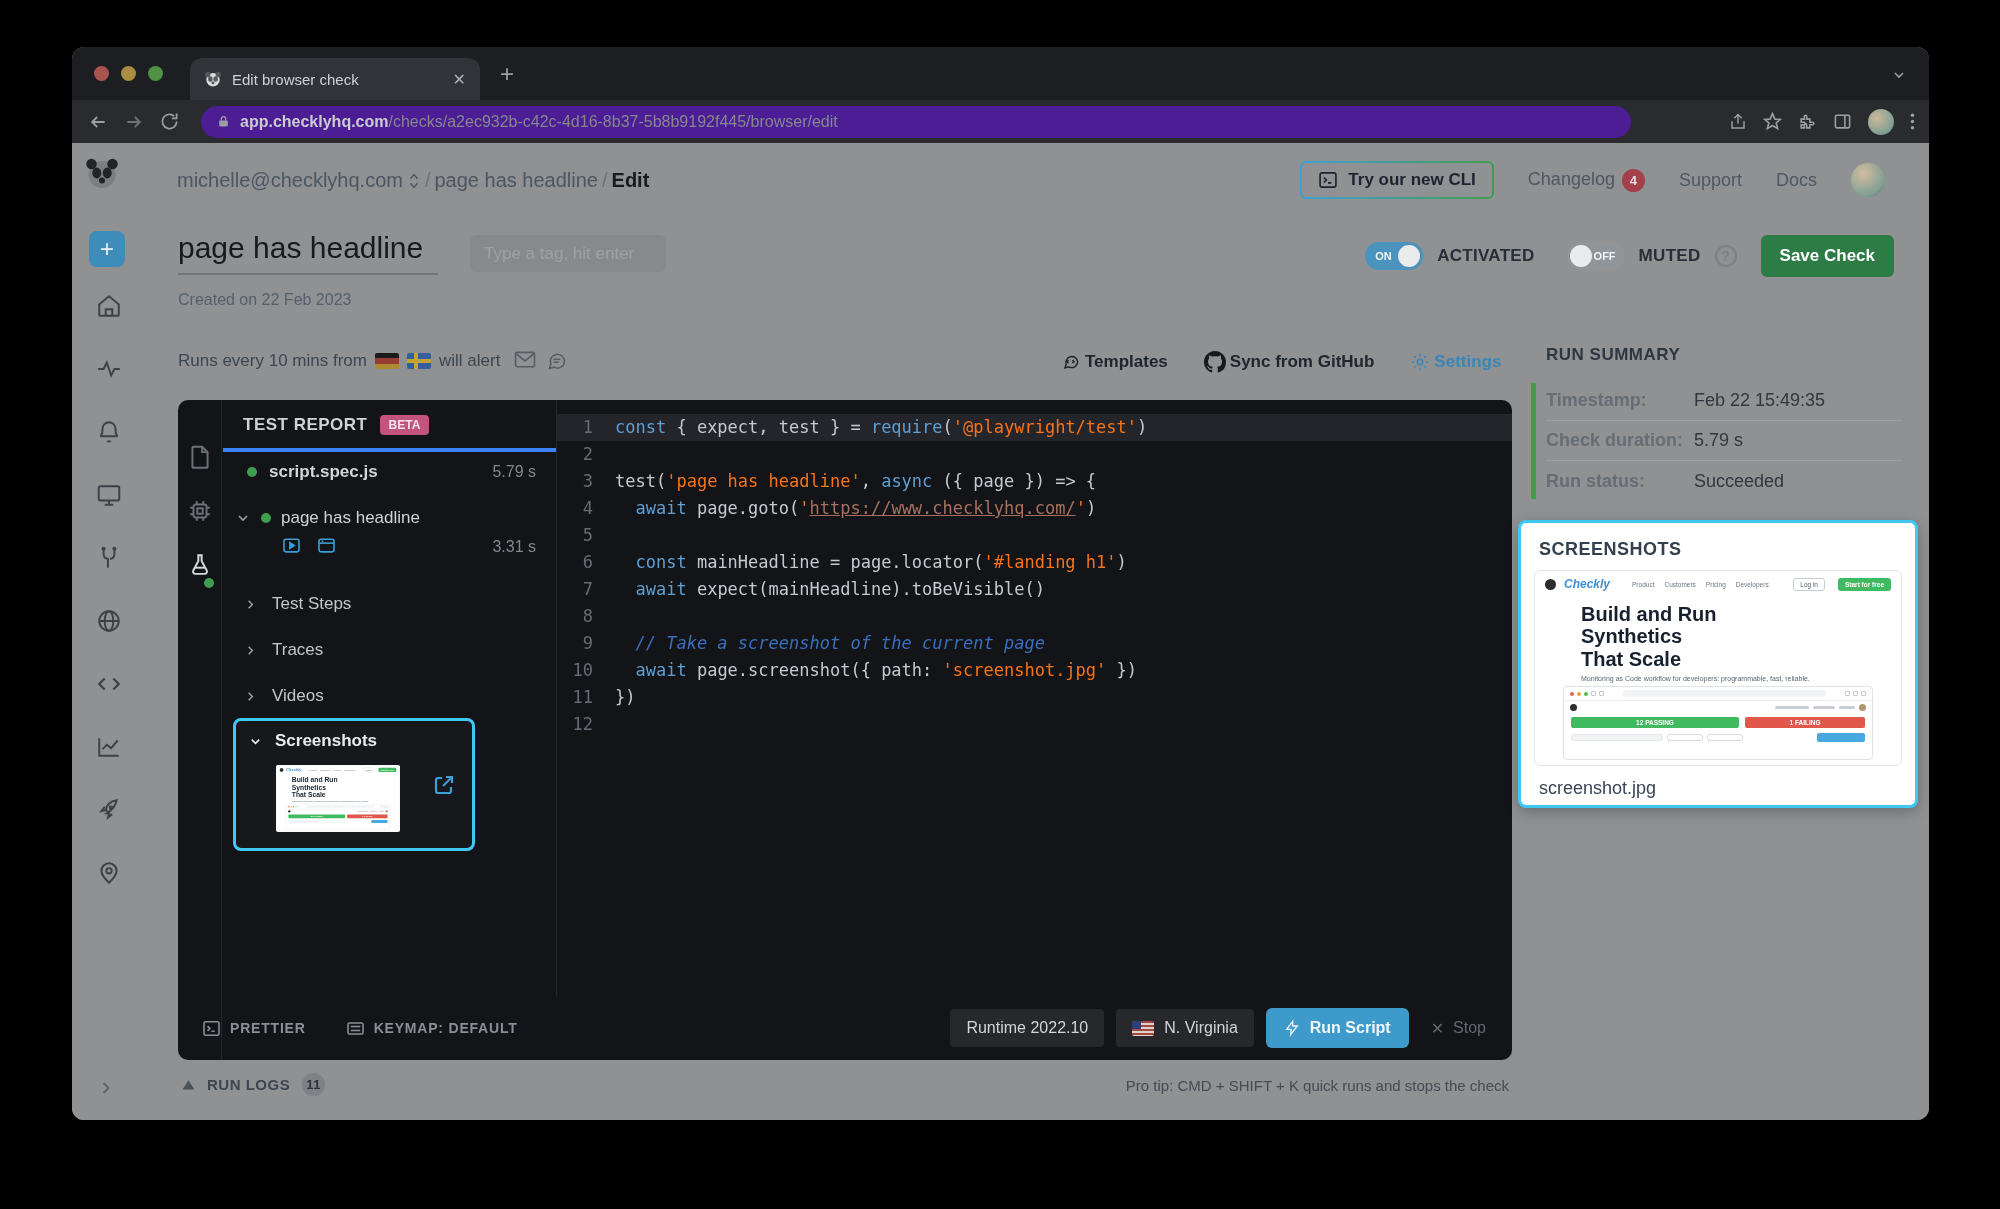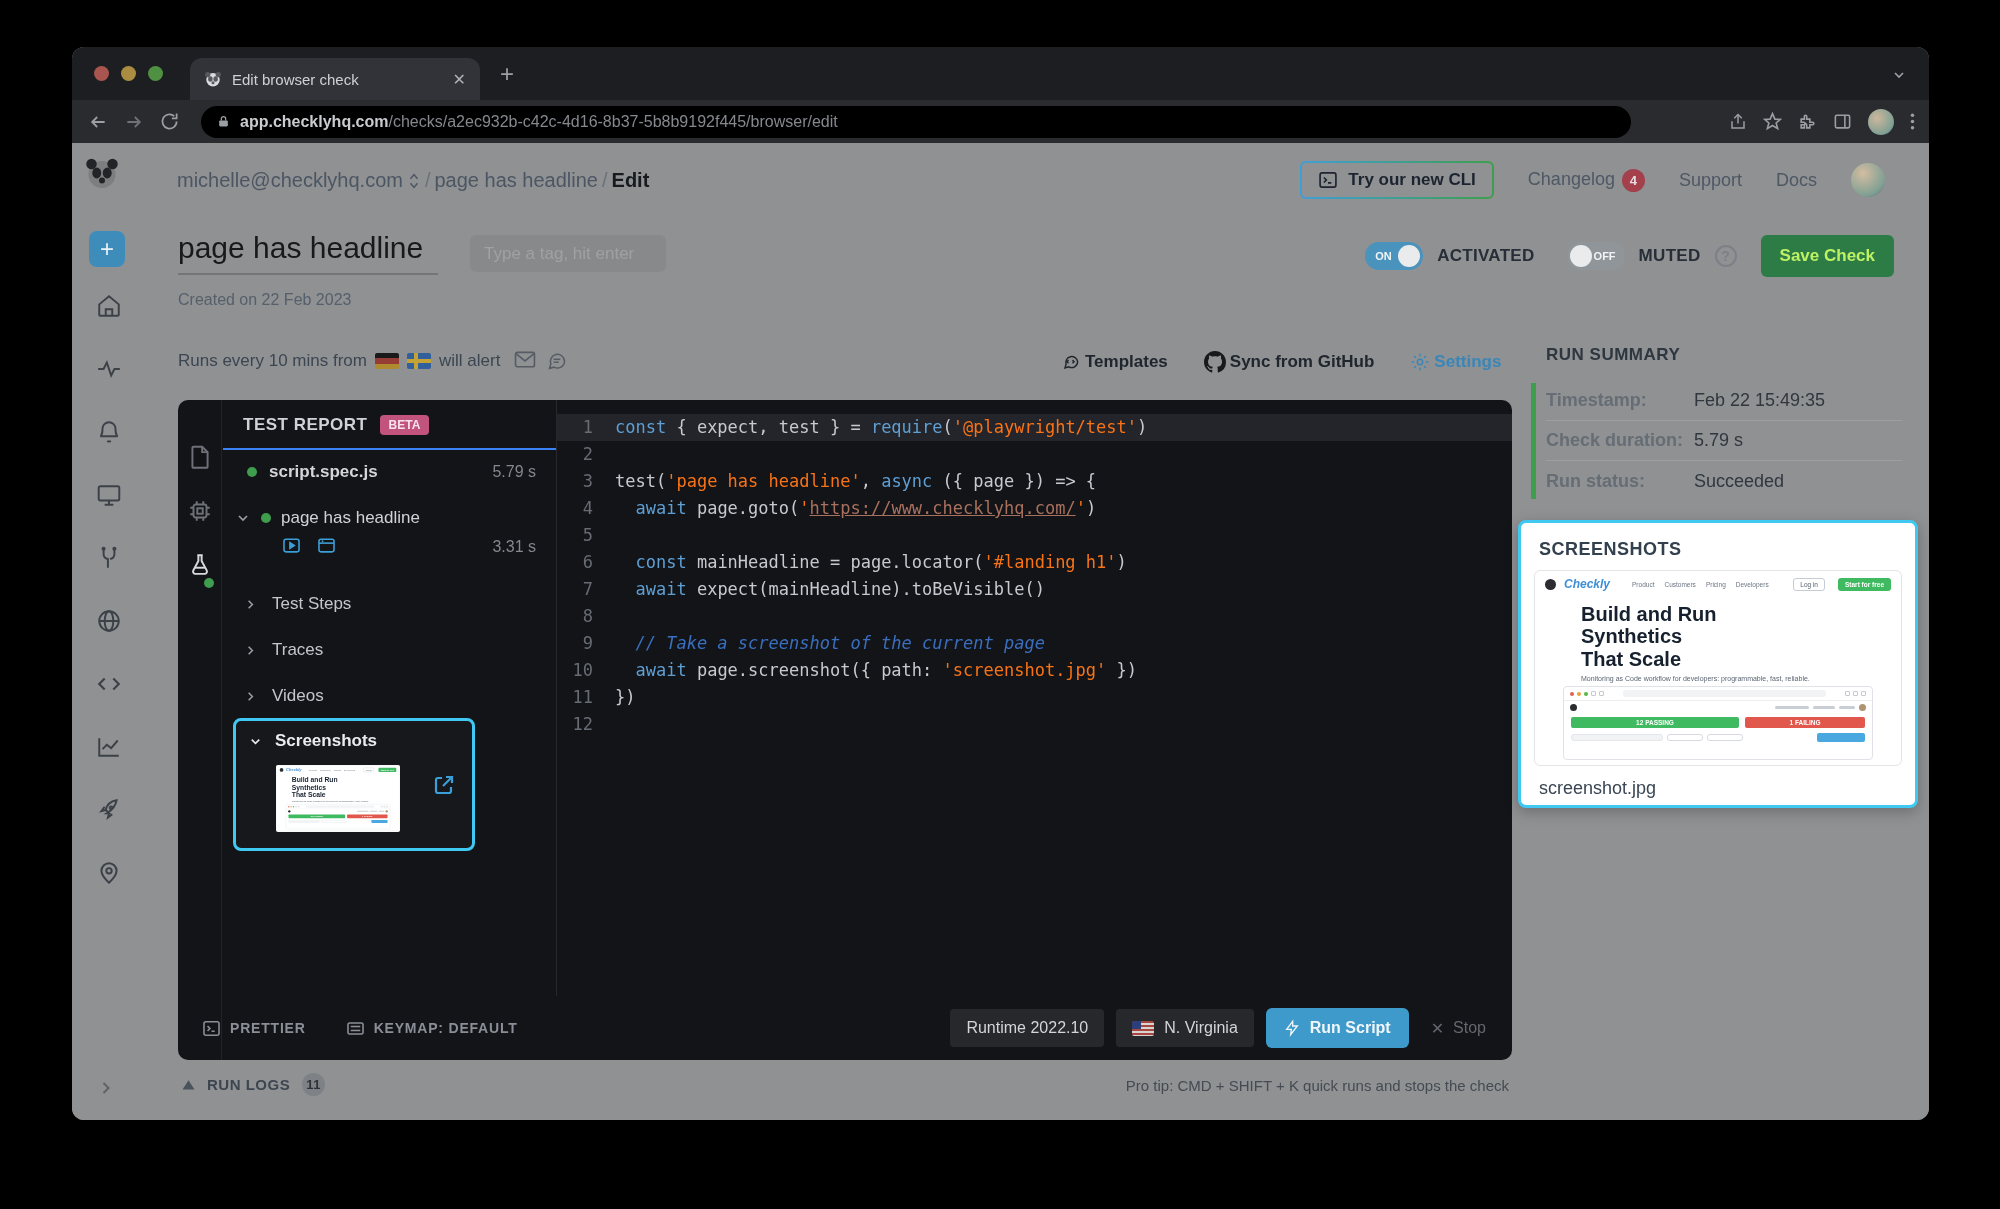--- a/index.html
+++ b/index.html
@@ -14,21 +14,21 @@
   .light { width:15px; height:15px; border-radius:50%; }
   .tab { position:absolute; left:118px; top:11px; width:290px; height:42px; background:#323338;
          border-radius:12px 12px 0 0; display:flex; align-items:center; padding:0 14px; gap:10px; }
   .tab-title { color:#ced1d5; font-size:15px; flex:1; white-space:nowrap; overflow:hidden; }
   .tab-close { color:#aeb1b6; font-size:16px; }
   .newtab { position:absolute; left:428px; top:16px; color:#9aa0a6; font-size:24px; line-height:22px; }
   .tabchev { position:absolute; right:22px; top:20px; color:#9aa0a6; }
   .urlrow { position:absolute; left:0; top:53px; width:100%; height:43px; background:#292b2f;
             display:flex; align-items:center; }
   .navic { color:#9b9ea3; margin-left:16px; }
-  .urlpill { margin-left:22px; width:1430px; height:32px; background:#000000; border-radius:16px;
+  .urlpill { margin-left:22px; width:1430px; height:32px; background:#4c1d95; border-radius:16px;
              display:flex; align-items:center; padding:0 16px; gap:10px; font-size:16px; }
   .url-domain { color:#c9cbce; font-weight:bold; }
   .url-path { color:#85888d; }
   .chrome-right { position:absolute; right:14px; top:53px; height:43px; display:flex; align-items:center; gap:16px; }
   .chrome-avatar { width:26px; height:26px; border-radius:50%;
                    background:radial-gradient(circle at 35% 35%, #cdb79c, #7f9f93 70%, #50606a); }
 
   
   .app { position:absolute; left:0; top:96px; width:1857px; height:977px; background:#8f9193; }
   .sidebar { position:absolute; left:0; top:0; width:73px; height:977px; }
@@ -65,21 +65,21 @@
   .tgl { width:58px; height:28px; border-radius:14px; position:relative; font-size:11px; font-weight:bold; color:#f2f4f5; }
   .tgl-on { background:#4a93bd; }
   .tgl-on .knob { right:3px; }  .tgl-on .tgl-lab { left:10px; }
   .tgl-off { background:#90959a; }
   .tgl-off .knob { left:3px; }  .tgl-off .tgl-lab { right:9px; }
   .knob { position:absolute; top:3px; width:22px; height:22px; background:#e9ebec; border-radius:50%; }
   .tgl-lab { position:absolute; top:8px; }
   .tgl-word { font-size:17px; font-weight:bold; color:#272e37; letter-spacing:.3px; }
   .helpq { width:22px; height:22px; border-radius:50%; border:2px solid #7c8187; color:#7c8187;
            font-size:14px; font-weight:bold; display:flex; align-items:center; justify-content:center; }
-  .savebtn { background:#2d7b45; color:#bef264; font-size:17px; font-weight:bold; border-radius:6px;
+  .savebtn { background:#2d7b45; color:#ffffff; font-size:17px; font-weight:bold; border-radius:6px;
              padding:11px 19px; margin-left:10px; }
   .created { position:absolute; left:106px; top:148px; font-size:16px; color:#55606b; }
 
   
   .runsrow { position:absolute; left:106px; top:208px; display:flex; align-items:center; gap:8px;
              font-size:17px; color:#3c4652; }
   .flag { width:24px; height:16px; border-radius:2px; display:inline-block; }
   .flag-de { background:linear-gradient(#1a1a1a 33%, #953c35 33% 66%, #b08a2e 66%); }
   .flag-se { background:#31609d;
              background-image:linear-gradient(to right, transparent 30%, #c3a236 30% 45%, transparent 45%),
@@ -90,21 +90,21 @@
   .toolitem { display:flex; align-items:center; gap:4px; }
   .settings-blue { color:#3a86b8; }
 
   
   .panel { position:absolute; left:106px; top:257px; width:1334px; height:660px; background:#131418;
            border-radius:10px; overflow:hidden; }
   .strip { position:absolute; left:0; top:0; width:44px; height:660px; border-right:1px solid #222329; }
   .strip-ic { position:absolute; left:9px; }
   .flaskdot { position:absolute; left:26px; top:178px; width:10px; height:10px; border-radius:50%; background:#3f9e4d; }
   .tree { position:absolute; left:45px; top:0; width:333px; height:596px; }
-  .tr-head { display:flex; align-items:center; gap:12px; padding:15px 0 13px 20px; border-bottom:2px solid #3b82f6; }
+  .tr-head { display:flex; align-items:center; gap:12px; padding:15px 0 13px 20px; border-bottom:4px solid #3b82f6; }
   .tr-title { color:#cfd2d6; font-size:17px; font-weight:bold; letter-spacing:.5px; }
   .beta { background:#c2537d; color:#f6e3ec; font-size:12px; font-weight:bold; padding:3px 9px; border-radius:4px; }
   .dot { width:10px; height:10px; border-radius:50%; background:#3f9e4d; display:inline-block; }
   .specrow { position:absolute; left:0; top:62px; width:100%; display:flex; align-items:center; gap:12px; padding:0 20px 0 24px; }
   .specname { color:#d3d5d9; font-size:17px; font-weight:bold; flex:1; }
   .dur { color:#83878e; font-size:16px; }
   .testrow { position:absolute; left:12px; top:108px; width:309px; }
   .testtop { display:flex; align-items:center; gap:10px; }
   .testname { color:#cfd2d6; font-size:17px; }
   .testicons { display:flex; gap:14px; margin:8px 0 0 46px; }

